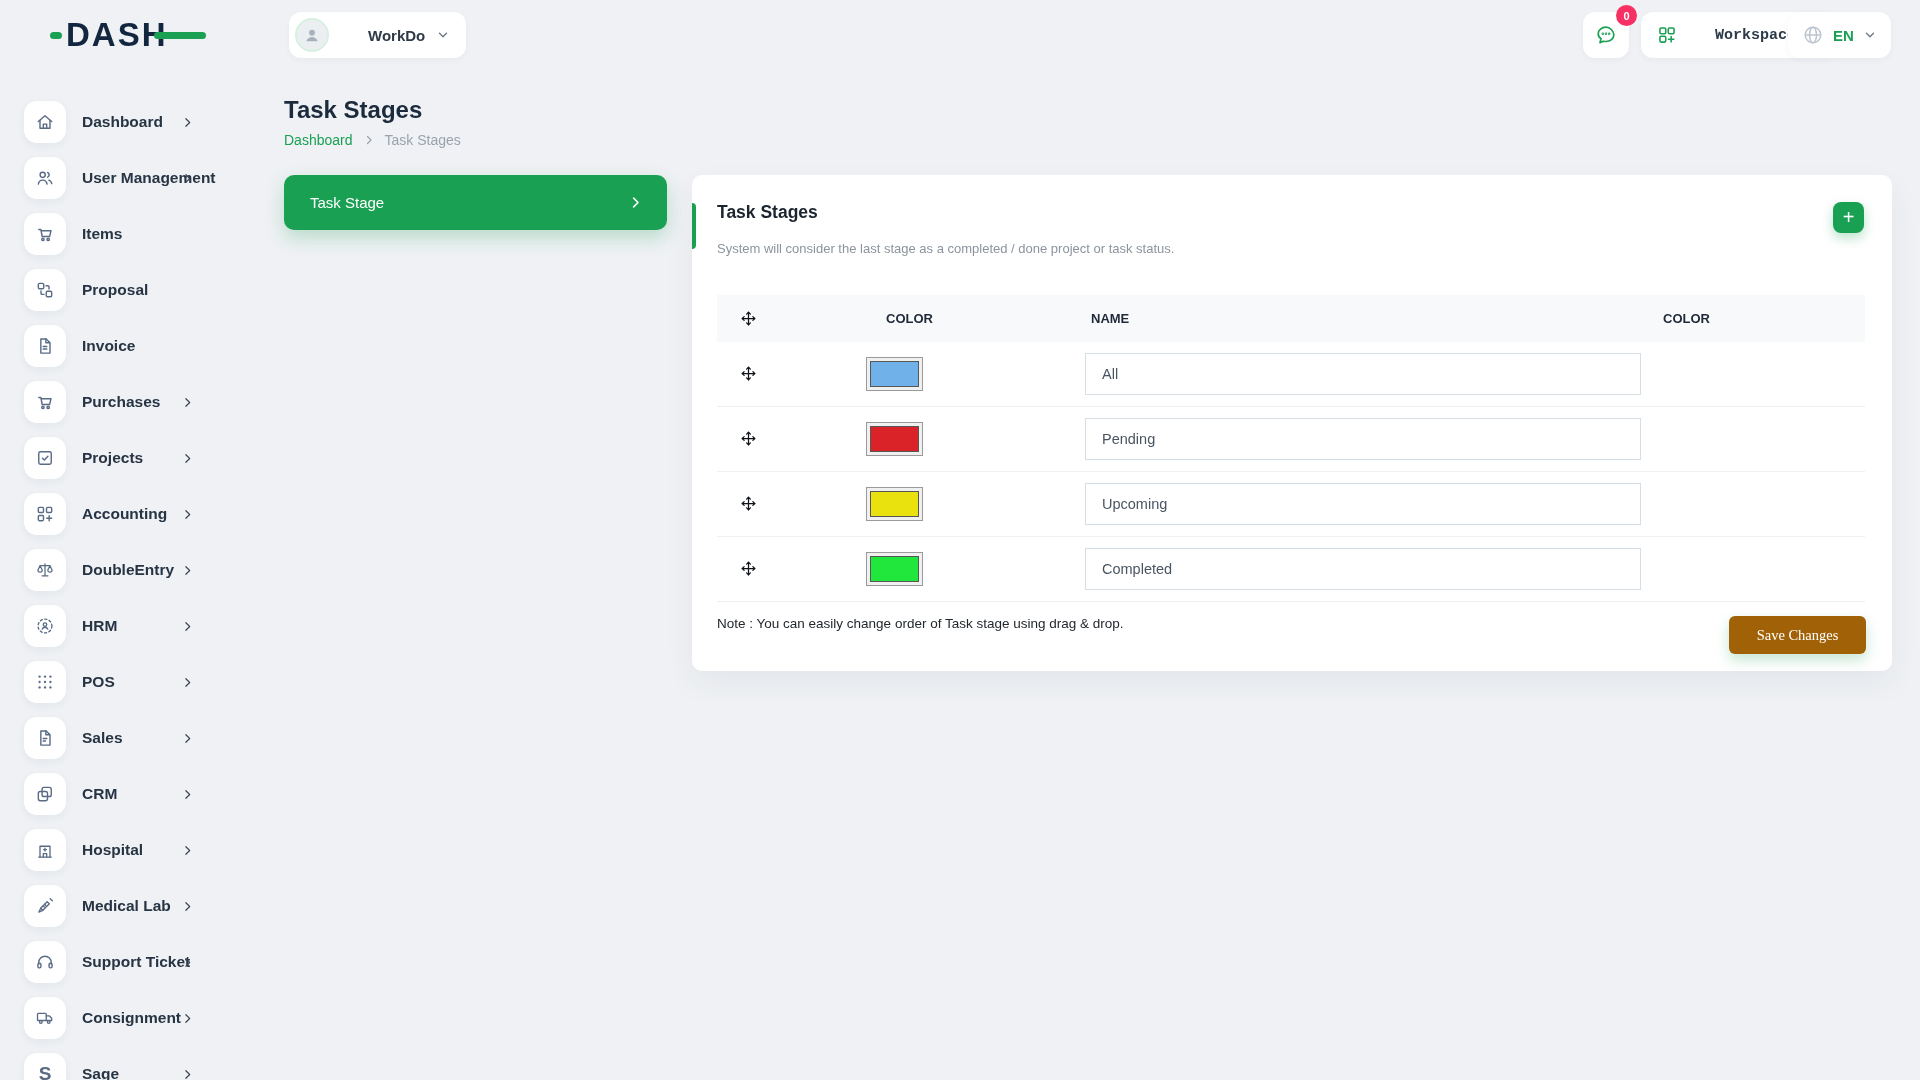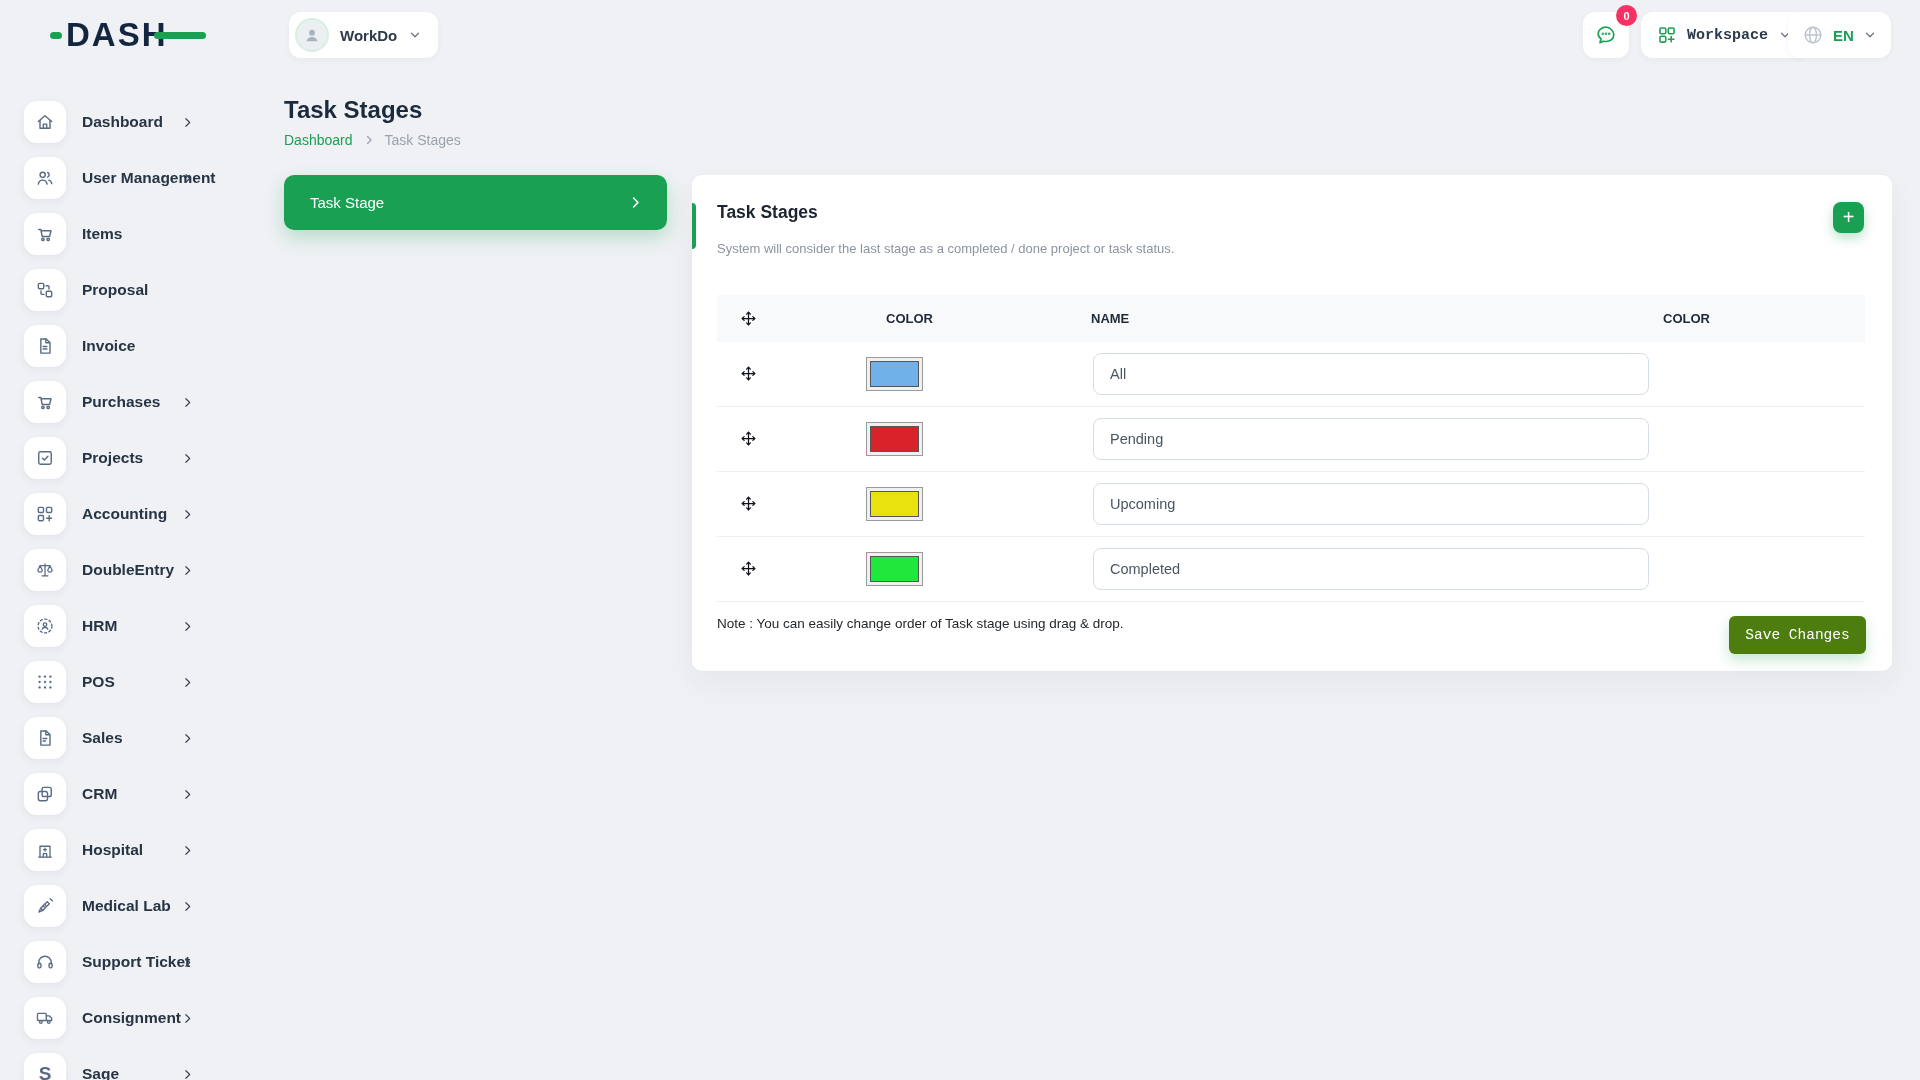--- a/index.html
+++ b/index.html
@@ -16,21 +16,21 @@
           color:#12273f; letter-spacing:2px; line-height:38px; }
   .logo::before { content:""; position:absolute; left:-16px; top:16px; width:12px; height:7px;
           border-radius:4px; background:#1aa053; }
   .logo::after { content:""; position:absolute; right:-38px; top:16px; width:52px; height:7px;
           border-radius:4px; background:#1aa053; }
   .pill { position:absolute; top:12px; height:46px; background:#ffffff; border-radius:12px;
           display:flex; align-items:center; box-shadow:0 2px 6px rgba(40,60,90,0.04); }
   .company-pill { left:289px; padding:0 16px 0 6px; gap:11px; }
   .avatar { width:34px; height:34px; border-radius:50%; background:#eceff1;
             border:2px solid #d8efe2; display:flex; align-items:center; justify-content:center; }
-  .pill-label { font-size:15px; font-weight:600; color:#2c3a49; }
+  .pill-label { font-size:15px; font-weight:600; color:#2c3a49;margin-left:28px; }
   .chat-pill { left:1583px; width:46px; justify-content:center; }
   .badge { position:absolute; top:-7px; right:-8px; min-width:21px; height:21px; padding:0 5px;
            border-radius:11px; background:#f73164; color:#fff; font-size:11px; font-weight:700;
            display:flex; align-items:center; justify-content:center; }
   .workspace-pill { left:1641px; padding:0 16px; gap:10px;font-family:Liberation Mono, monospace; }
   .lang-pill { left:1788px; padding:0 14px; gap:9px; }
   .lang-label { font-size:15px; font-weight:700; color:#1aa053; }
 
   
   .sidebar { position:absolute; left:0; top:70px; width:240px; height:1010px;
@@ -77,29 +77,29 @@
   .t-head, .t-row { display:grid; grid-template-columns:145px 205px 590px 1fr; align-items:center; }
   .t-head { height:47px; background:#f8f9fb; font-size:13px; font-weight:700; color:#1f2937; }
   .t-head .cell-handle { padding-left:24px; }
   .t-head .cell-color, .t-head .cell-name { padding-left:24px; }
   .t-head .cell-delete { padding-left:6px; }
   .t-row { height:65px; border-bottom:1px solid #edf0f3; }
   .handle { margin-left:24px; width:16px; height:16px; cursor:grab; display:flex; }
   .swatch { margin-left:4px; width:57px; height:34px; background:#f0f0f0;
             border:1px solid #9a9a9a; padding:3px; cursor:pointer; }
   .swatch-core { width:100%; height:100%; border:1px solid #565656; }
-  .name-input { margin-left:26px; width:556px; height:42px; border:1px solid #d5dde5;
-                border-radius:8px; padding:14px 16px; font-size:14.5px; color:#4a5563;
+  .name-input { margin-left:18px; width:556px; height:42px; border:1px solid #d5dde5;
+                border-radius:0; padding:14px 16px; font-size:14.5px; color:#4a5563;
                 font-family:"Liberation Sans",sans-serif; background:#fff; outline:none; }
 
   .panel-foot { position:absolute; left:25px; right:26px; top:441px; display:flex;
                 justify-content:space-between; align-items:flex-start; }
   .note-text { font-size:13.5px; color:#23282d; }
-  .save-btn { width:137px; height:38px; border:none; border-radius:6px; background:#4d7c0f;
-              color:#fff; font-size:14.5px; cursor:pointer; font-family:Liberation Mono, monospace;
+  .save-btn { width:137px; height:38px; border:none; border-radius:6px; background:#a16207;
+              color:#fff; font-size:14.5px; cursor:pointer; font-family:Liberation Serif, serif;
               box-shadow:0 6px 14px rgba(26,160,83,0.25); }
 
   svg { display:block; }
 </style>
 </head>
 <body>
 
 <div class="topbar">
   <div class="logo">DASH</div>
 

